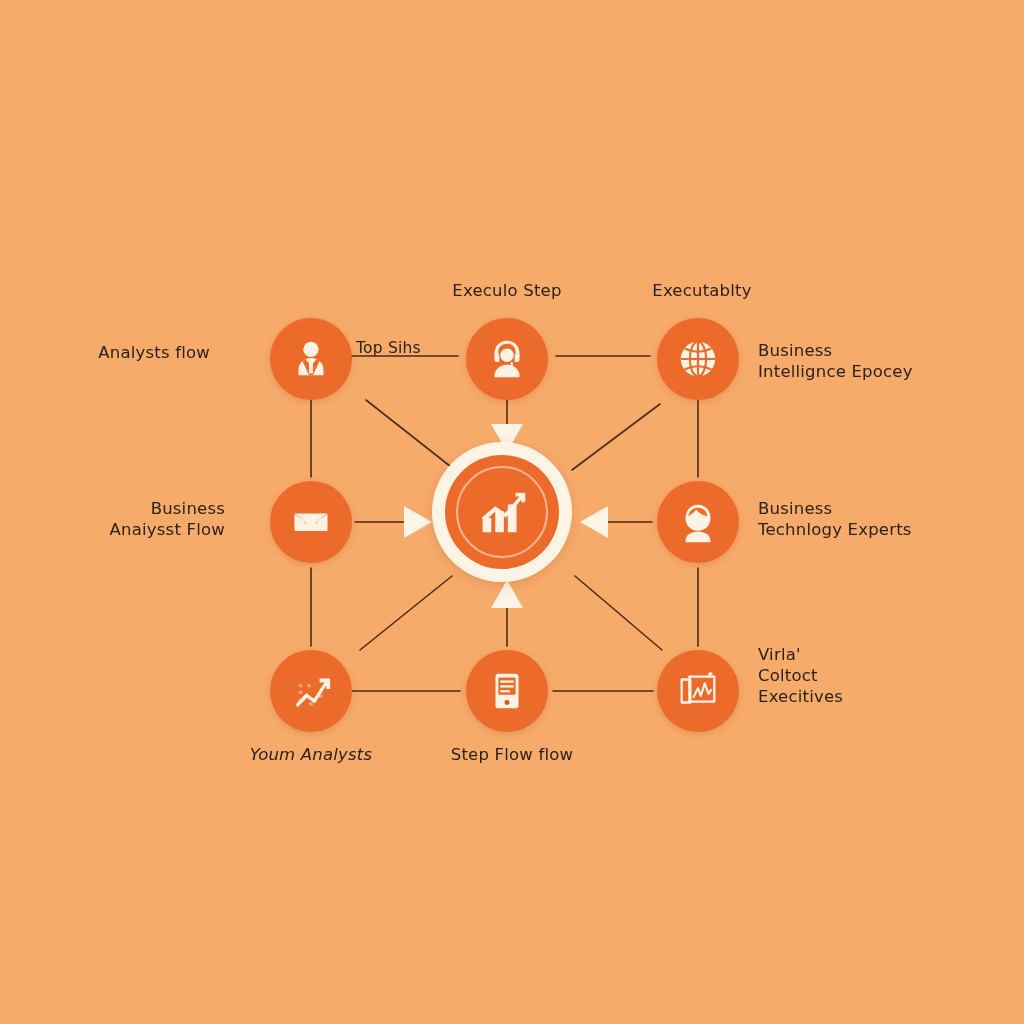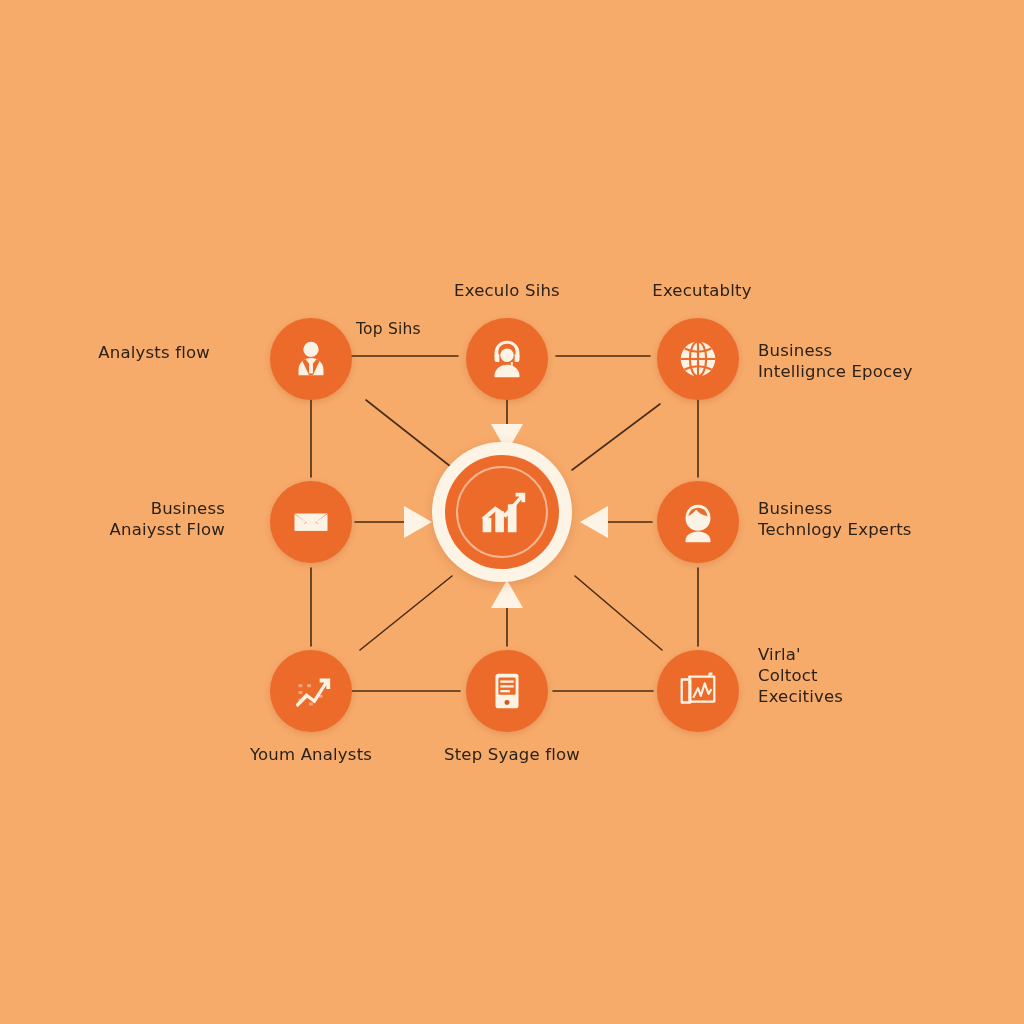--- a/index.html
+++ b/index.html
@@ -147,41 +147,41 @@
       <g class="glyph">
         <path d="M24 5c-8 0-13 6-13 13v4h4v-5c0-6 4-9 9-9s9 3 9 9v5h4v-4C37 11 32 5 24 5z"></path>
         <circle cx="24" cy="20" r="7"></circle>
         <path d="M13 19h3v8h-3a2 2 0 0 1-2-2v-4a2 2 0 0 1 2-2z"></path>
         <path d="M35 19h-3v8h3a2 2 0 0 0 2-2v-4a2 2 0 0 0-2-2z"></path>
         <path d="M30 27v3a3 3 0 0 1-3 3h-3v-2h3a1 1 0 0 0 1-1v-3z"></path>
         <path d="M24 30c-7 0-13 5-13 11v2h26v-2c0-6-6-11-13-11z"></path>
       </g>
     </svg>
   </div>
-  <div class="label c" style="left:407px; top:280px; width:200px;">Execulo Sihs</div>
+  <div class="label c" style="left:407px; top:280px; width:200px;">Execulo Step</div>
 
   <div class="node" style="left:657px; top:318px;">
     <svg viewBox="0 0 48 48">
       <g class="glyph">
         <circle cx="24" cy="24" r="18"></circle>
         <g stroke="#ec6a2a" stroke-width="2.2" fill="none">
           <ellipse cx="24" cy="24" rx="8.5" ry="18"></ellipse>
           <line x1="6" y1="24" x2="42" y2="24"></line>
           <path d="M10 13 Q24 20 38 13"></path>
           <path d="M10 35 Q24 28 38 35"></path>
           <line x1="24" y1="6" x2="24" y2="42"></line>
         </g>
       </g>
     </svg>
   </div>
   <div class="label r" style="left:758px; top:340px; width:240px;">Business
 Intellignce Epocey</div>
   <div class="label c" style="left:602px; top:280px; width:200px;">Executablty</div>
 
-  <div class="edge-label" style="left:356px; top:320px;">Top Sihs</div>
+  <div class="edge-label" style="left:356px; top:339px;">Top Sihs</div>
 
   <div class="node" style="left:270px; top:481px;">
     <svg viewBox="0 0 48 48">
       <g class="glyph">
         <path d="M7 15 h34 v18 h-34 z"></path>
         <path d="M7 15 L24 28 L41 15 L41 18 L24 31 L7 18 Z" fill="#ec6a2a"></path>
         <path d="M7 33 L19 24 L7 16 Z"></path>
         <path d="M41 33 L29 24 L41 16 Z"></path>
         <path d="M7 33 L24 21 L41 33 Z"></path>
       </g>
@@ -208,35 +208,35 @@
         <path d="M8 38 L19 26 L27 32 L38 15 L33 15 L33 11 L44 11 L44 22 L40 22 L40 18 L28 37 L20 31 L10 41 Z"></path>
         <rect x="11" y="17" width="4" height="3" opacity="0.45"></rect>
         <rect x="11" y="24" width="4" height="3" opacity="0.45"></rect>
         <rect x="20" y="17" width="4" height="3" opacity="0.45"></rect>
         <rect x="11" y="32" width="4" height="3" opacity="0.45"></rect>
         <rect x="22" y="36" width="4" height="3" opacity="0.45"></rect>
         <rect x="32" y="28" width="4" height="3" opacity="0.45"></rect>
       </g>
     </svg>
   </div>
-  <div class="label c" style="left:211px; top:744px; width:200px;">Youm Analysts</div>
+  <div class="label c" style="left:211px; top:744px; width:200px;font-style:italic;">Youm Analysts</div>
 
   <div class="node" style="left:466px; top:650px;">
     <svg viewBox="0 0 48 48">
       <g class="glyph">
         <rect x="12" y="6" width="24" height="36" rx="3"></rect>
         <rect x="15" y="10" width="18" height="18" rx="1.5" fill="#ec6a2a"></rect>
         <rect x="17" y="13" width="14" height="2.4"></rect>
         <rect x="17" y="18" width="14" height="2.4"></rect>
         <rect x="17" y="23" width="10" height="2.4"></rect>
         <circle cx="24" cy="36" r="2.6" fill="#d4581f"></circle>
       </g>
     </svg>
   </div>
-  <div class="label c" style="left:407px; top:744px; width:210px;">Step Syage flow</div>
+  <div class="label c" style="left:407px; top:744px; width:210px;">Step Flow flow</div>
 
   <div class="node" style="left:657px; top:650px;">
     <svg viewBox="0 0 48 48">
       <g fill="none" stroke="#fdf3e4" stroke-width="2.4" stroke-linejoin="round">
         <rect x="7" y="12" width="9" height="24"></rect>
         <rect x="15" y="9" width="26" height="26"></rect>
         <path d="M19 31 L24 21 L27 29 L31 16 L35 27 L38 22" stroke-width="2.2"></path>
         <path d="M36 9 L36 6 L39 6"></path>
       </g>
     </svg>

